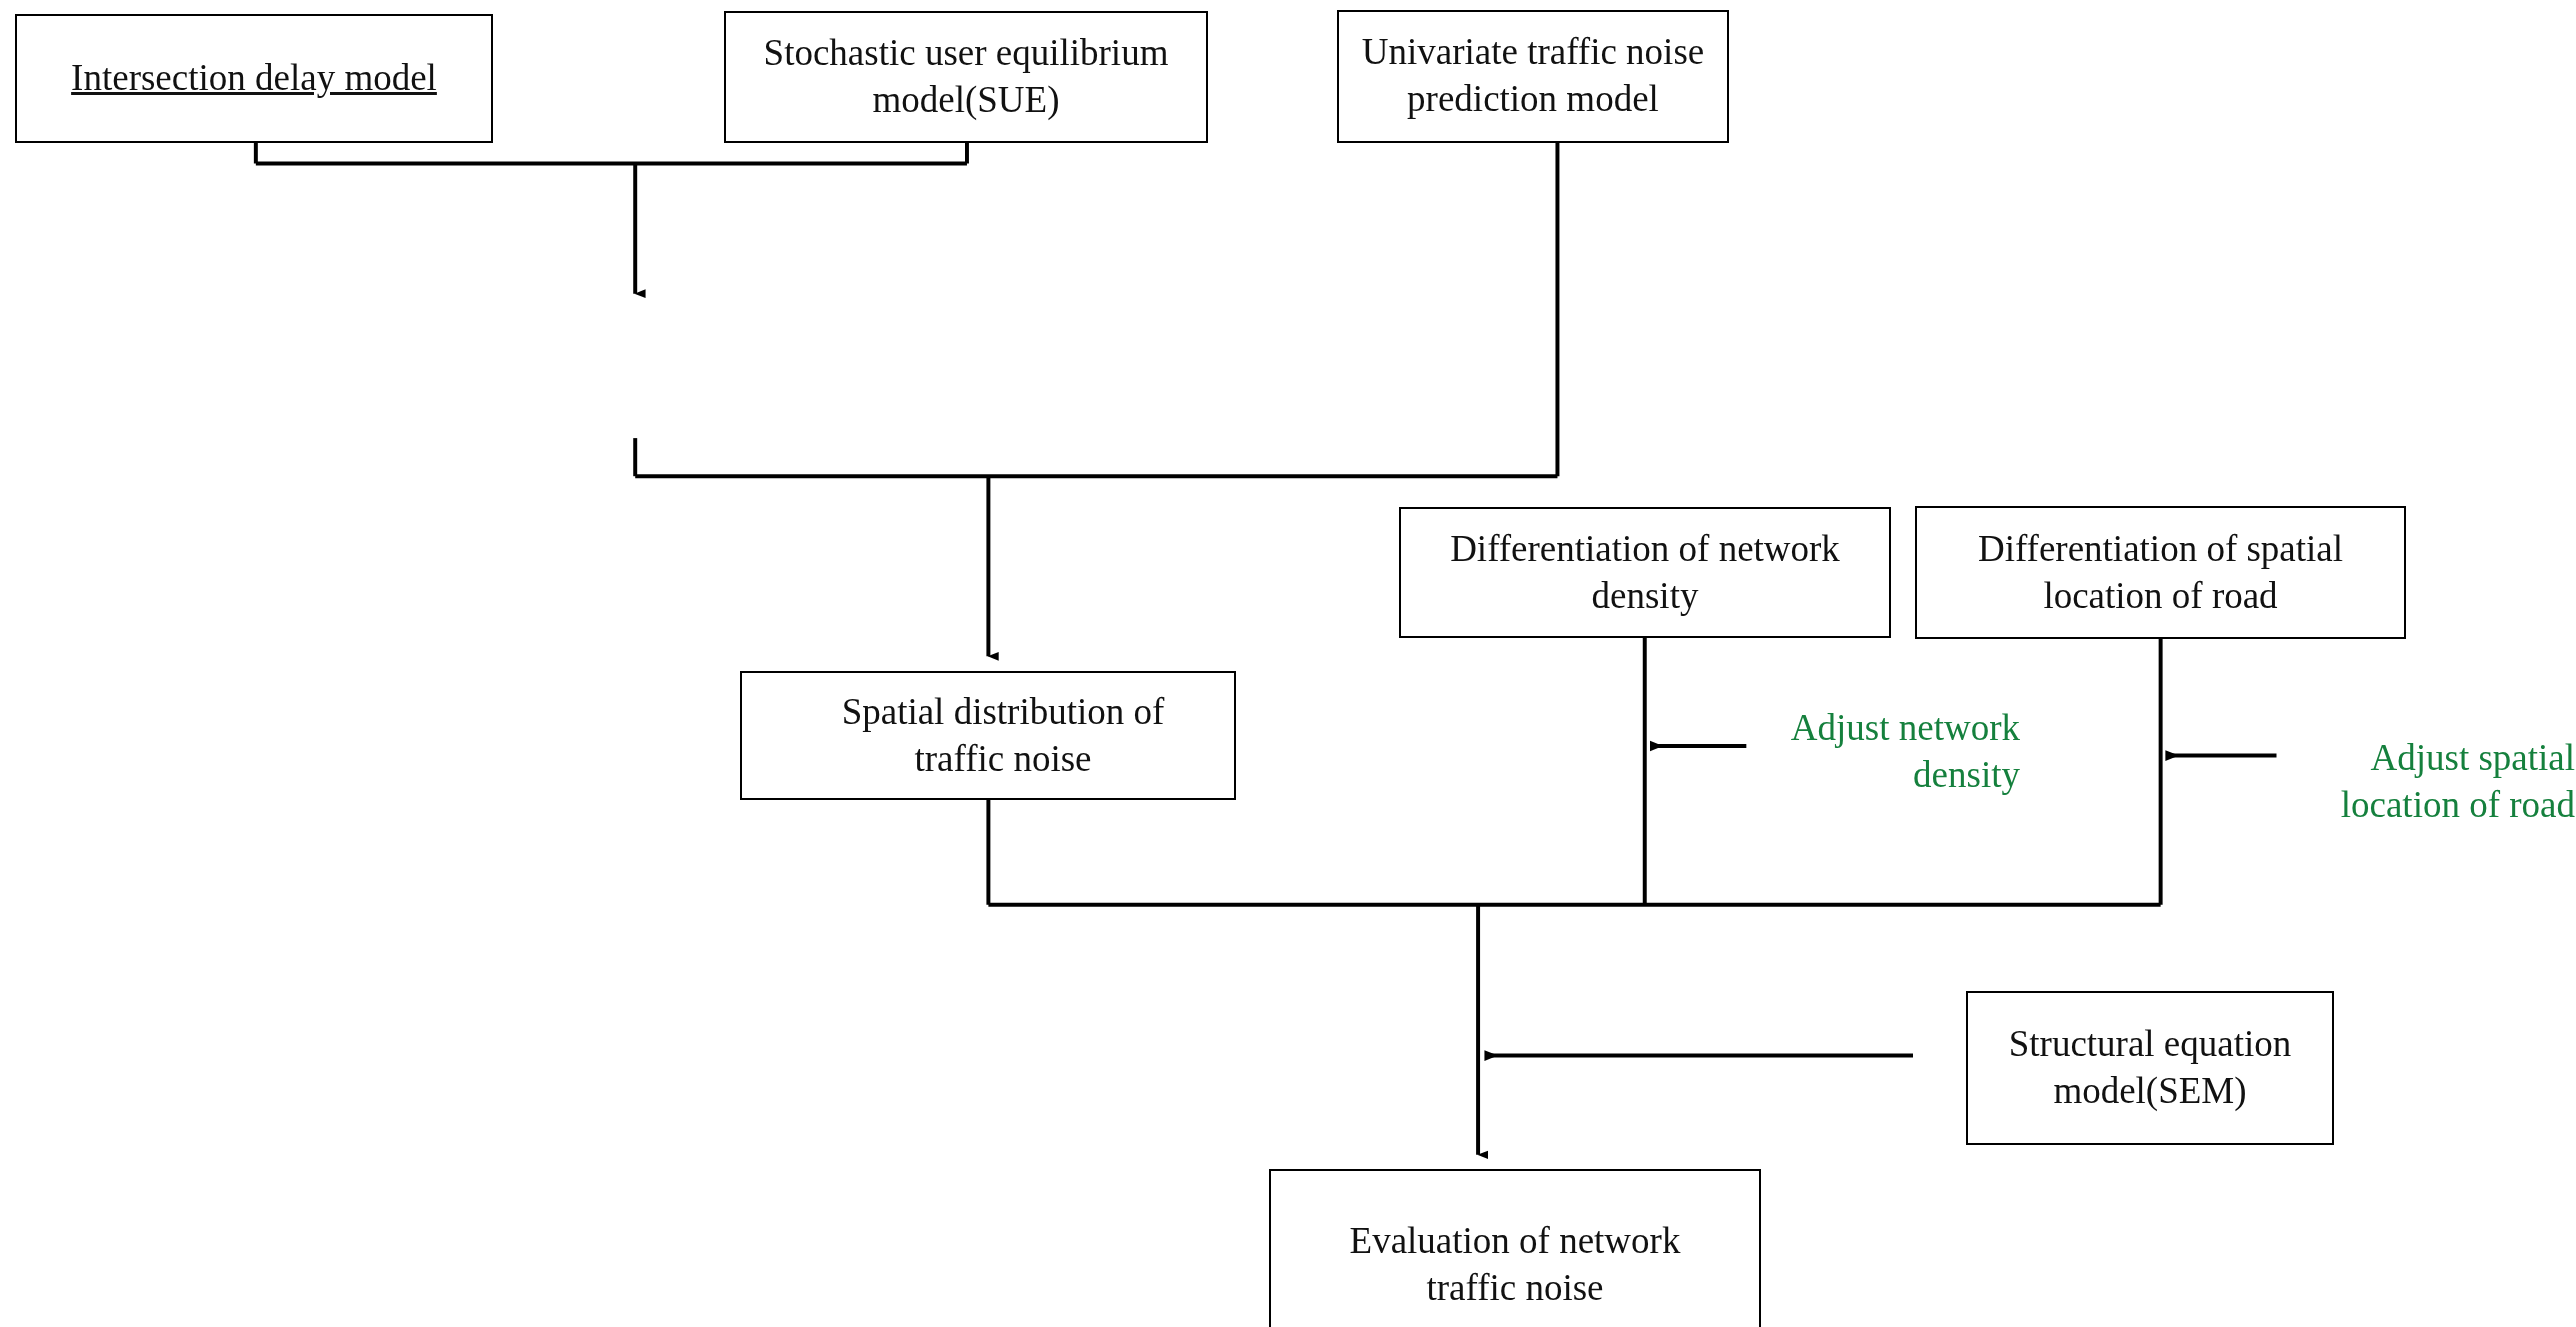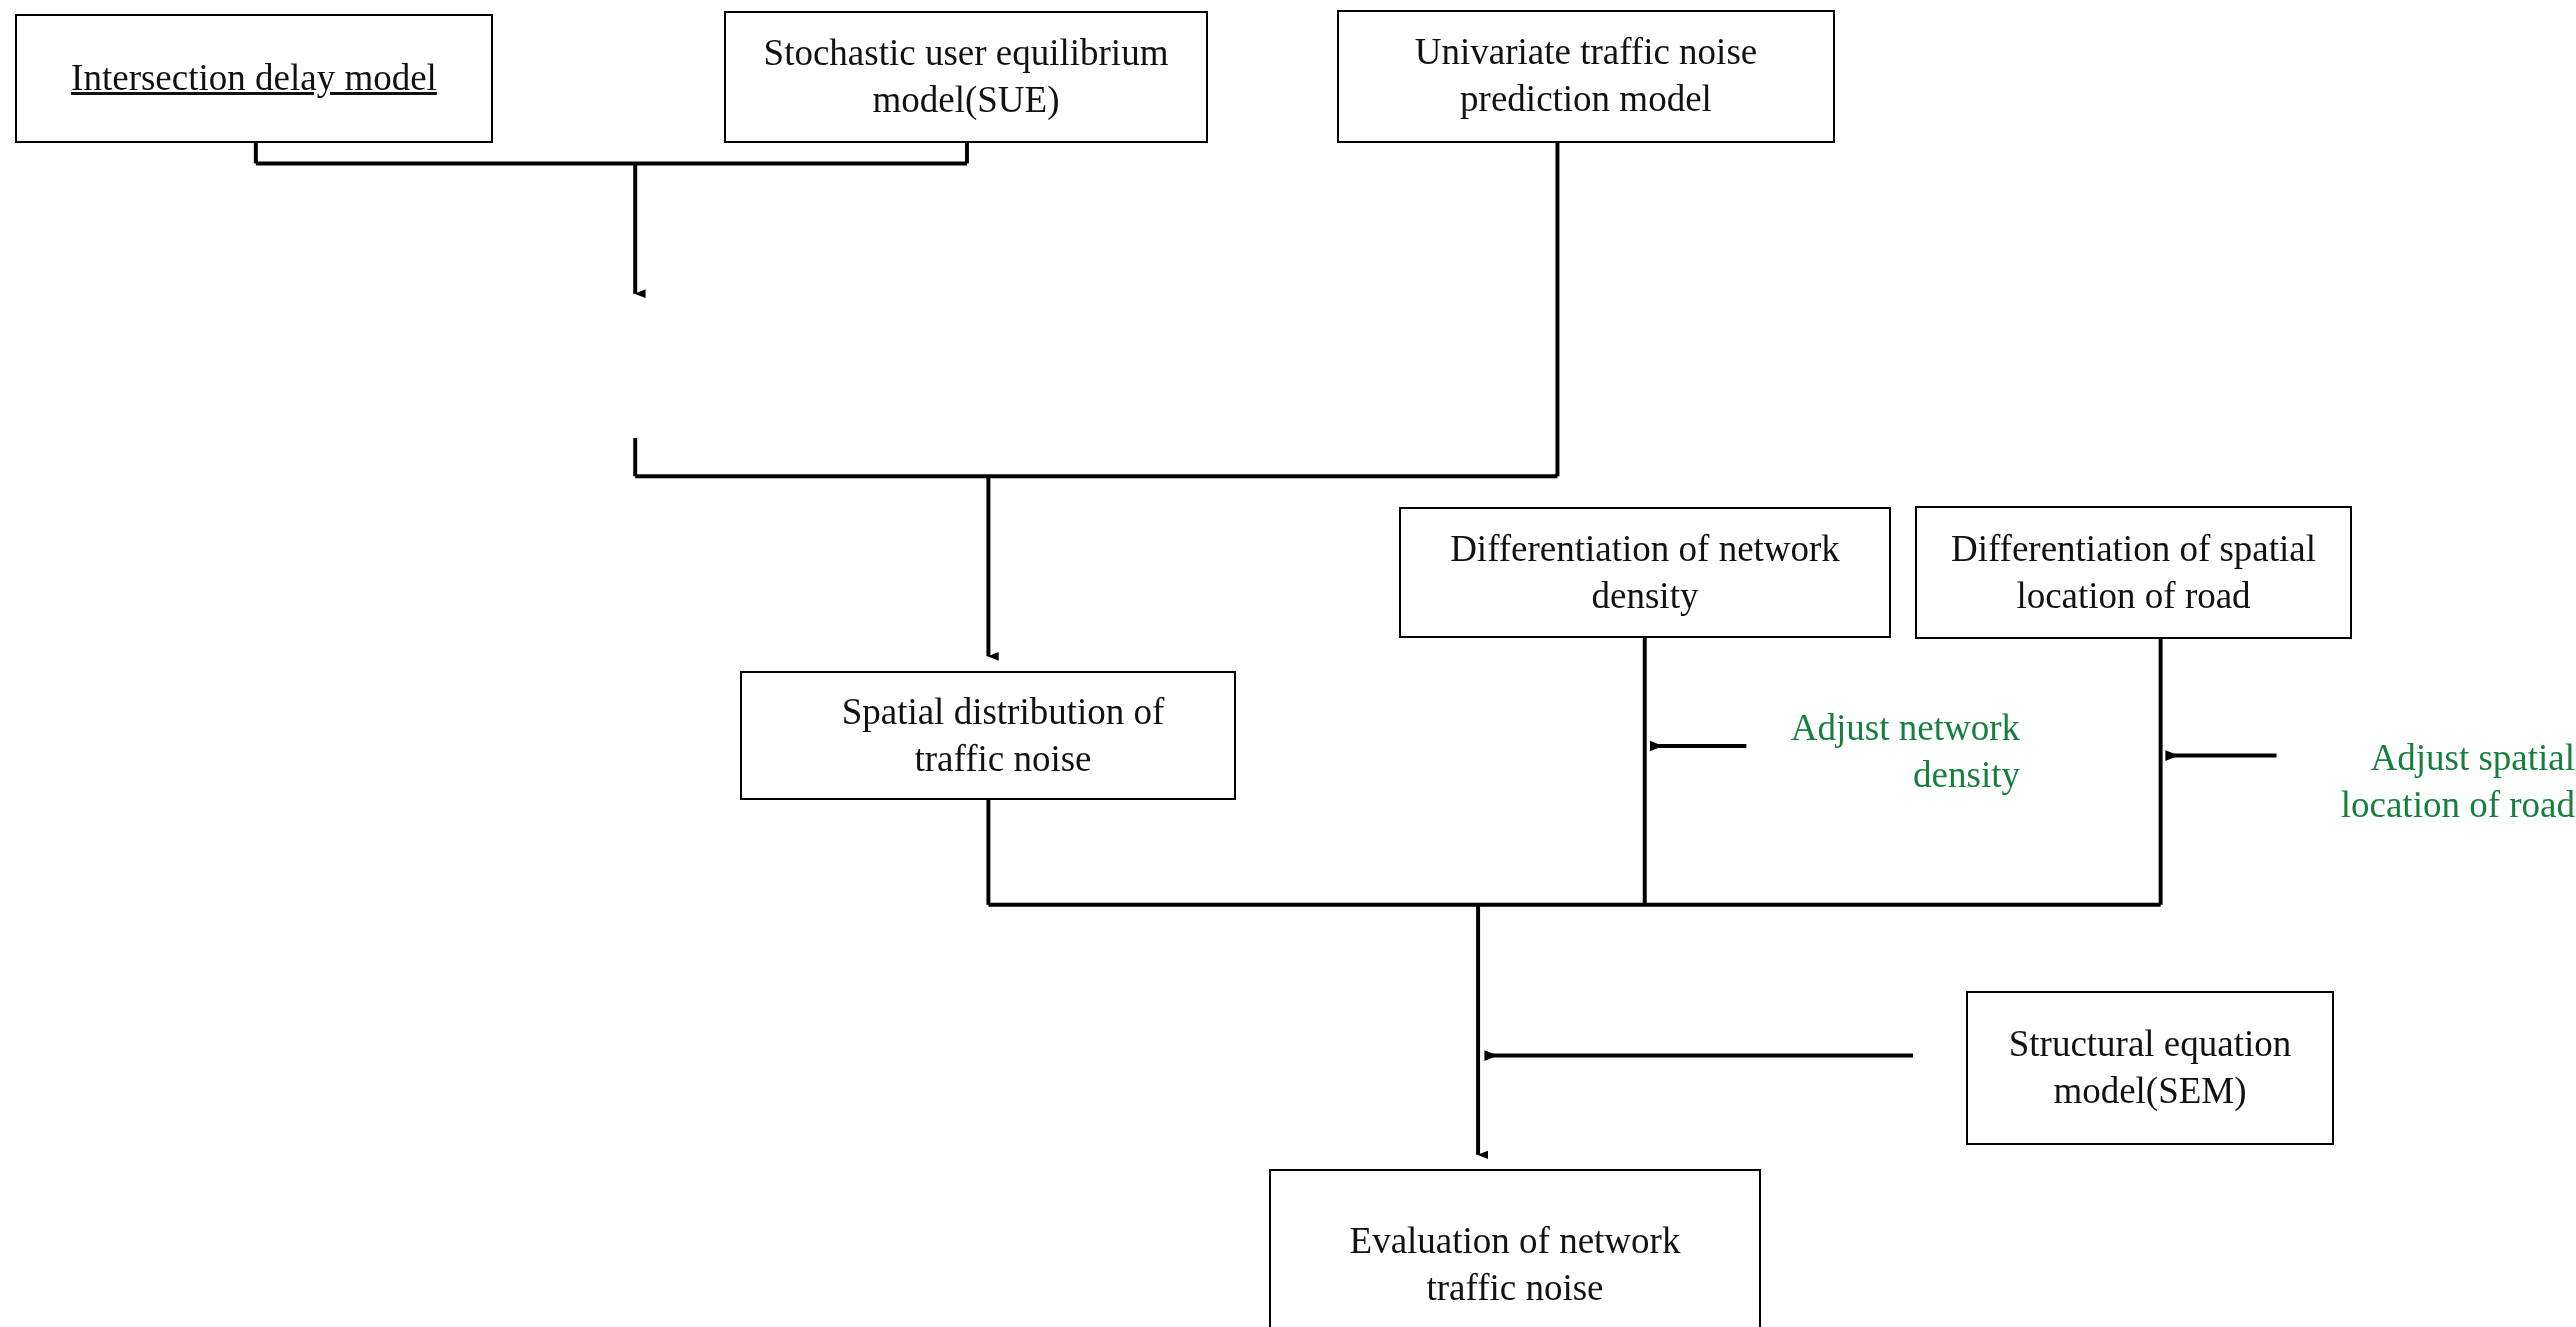--- a/index.html
+++ b/index.html
@@ -96,32 +96,32 @@
 
   <div class="node" style="left:15px; top:13.5px; width:478px; height:129px;text-decoration:underline;">
     <span>Intersection delay model</span>
   </div>
 
   <div class="node" style="left:724px; top:11px; width:484px; height:132px;">
     <span>Stochastic user equilibrium
 model(SUE)</span>
   </div>
 
-  <div class="node" style="left:1337px; top:9.5px; width:498px; height:133px;">
+  <div class="node" style="left:1337px; top:9.5px; width:392px; height:133px;">
     <span>Univariate traffic noise
 prediction model</span>
   </div>
 
 
   <div class="node" style="left:1399px; top:507px; width:492px; height:131px;justify-content:center;">
     <span>Differentiation of network
 density</span>
   </div>
 
-  <div class="node" style="left:1915px; top:506px; width:437px; height:133px;">
+  <div class="node" style="left:1915px; top:506px; width:491px; height:133px;">
     <span>Differentiation of spatial
 location of road</span>
   </div>
 
   <div class="node" style="left:740px; top:671px; width:496px; height:129px;padding-left:38px;">
     <span>Spatial distribution of
 traffic noise</span>
   </div>
 
   <div class="node" style="left:1966px; top:991px; width:368px; height:154px;">

